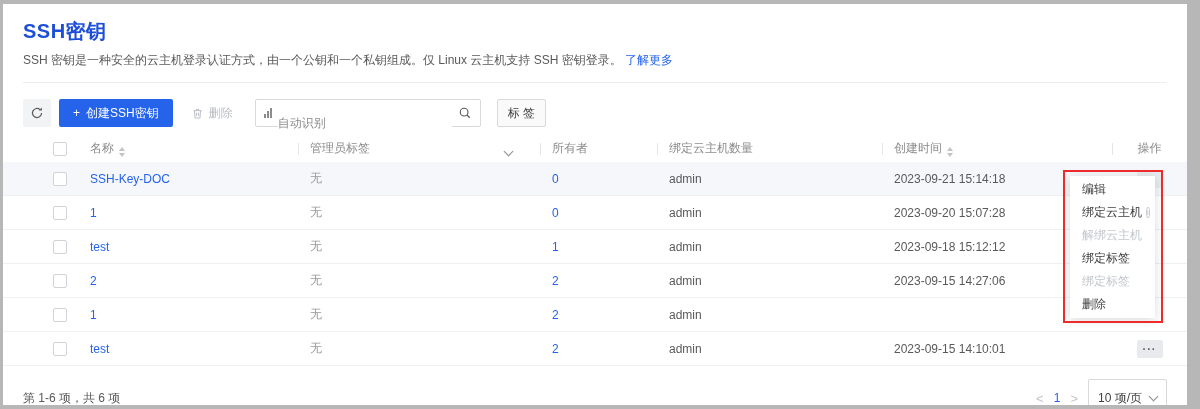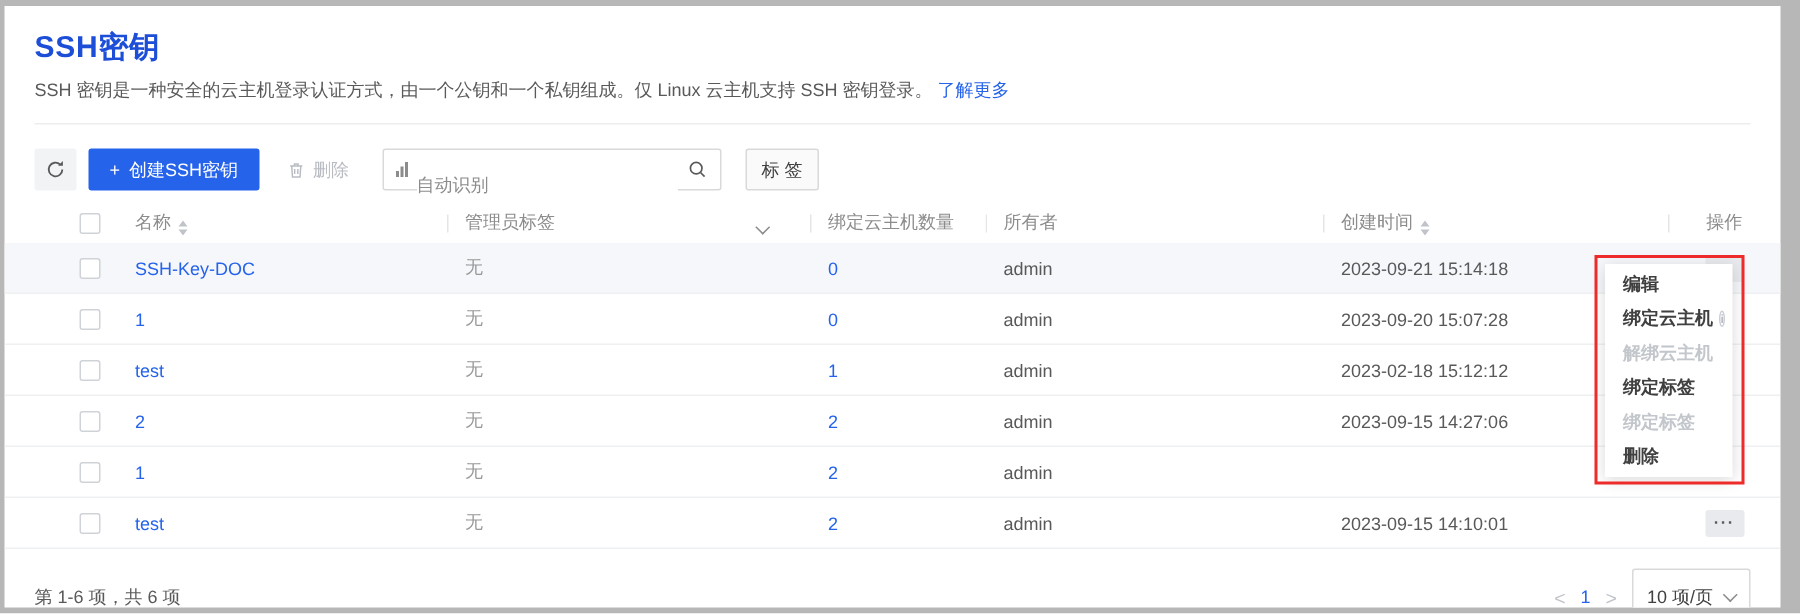--- a/index.html
+++ b/index.html
@@ -66,21 +66,21 @@
   .page-arrow { color:#c0c4c9; cursor:pointer; background:none; border:none; font-size:13px; }
   .page-num { color:#2563eb; cursor:pointer; background:none; border:none; font-size:12px; }
   .page-size { display:flex; align-items:center; gap:8px; border:1px solid #d9d9d9; border-radius:2px;
                height:28px; padding:18px 9px; color:#404040; cursor:pointer; background:#fff; font-size:12px; }
   .page-size .chev { margin-top:-3px; }
 
   
   .ctx-menu { position:absolute; left:1070px; top:176px; width:85px; background:#fff; z-index:5;
               box-shadow:0 2px 10px rgba(0,0,0,.15); padding:2px 0; }
   .ctx-item { height:23px; line-height:23px; padding:0 12px; font-size:12px; color:#404040;
-              cursor:pointer; white-space:nowrap; display:flex; align-items:center; gap:4px;font-weight:bold; }
+              cursor:pointer; white-space:nowrap; display:flex; align-items:center; gap:4px; }
   .ctx-item.disabled { color:#c3c7cc; cursor:default; }
   .info-icon { width:11px; height:11px; border:1px solid #c9cdd2; border-radius:50%; color:#b7bcc2;
                font-size:8px; line-height:10px; text-align:center; display:inline-block; font-style:normal; }
   .red-box { position:absolute; left:1063px; top:170px; width:100px; height:153px;
              border:2px solid #ee2b2b; z-index:6; pointer-events:none; }
 
   svg.ic { display:block; }
 </style>
 </head>
 <body>
@@ -146,24 +146,24 @@
           <span>名称</span><span class="sort-icon">
               <i class="up"></i>
               <i class="dn"></i>
             </span>
         </div>
         <div class="cell sep">
           <span>管理员标签</span>
           <span class="chev filter-chev"></span>
         </div>
         <div class="cell sep">
+          <span>所有者</span>
+        </div>
+        <div class="cell sep">
           <span>绑定云主机数量</span>
-        </div>
-        <div class="cell sep">
-          <span>所有者</span>
         </div>
         <div class="cell sep">
           <span>创建时间</span><span class="sort-icon">
               <i class="up"></i>
               <i class="dn"></i>
             </span>
         </div>
         <div class="cell sep ops-cell">
           <span>操作</span>
         </div>
@@ -199,21 +199,21 @@
       </div>
 
       <div class="trow">
         <div class="cell first">
             <span class="checkbox"></span>
           </div>
         <div class="cell first"><a class="name-link">test</a></div>
         <div class="cell muted">无</div>
         <div class="cell"><a class="name-link">1</a></div>
         <div class="cell plain">admin</div>
-        <div class="cell plain">2023-02-18 15:12:12</div>
+        <div class="cell plain">2023-09-18 15:12:12</div>
         <div class="cell ops-cell"></div>
       </div>
 
       <div class="trow">
         <div class="cell first">
             <span class="checkbox"></span>
           </div>
         <div class="cell first"><a class="name-link">2</a></div>
         <div class="cell muted">无</div>
         <div class="cell"><a class="name-link">2</a></div>

